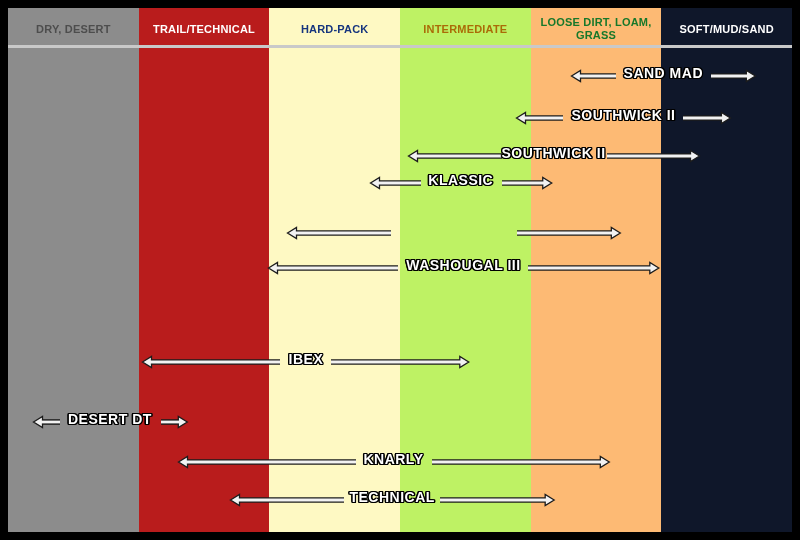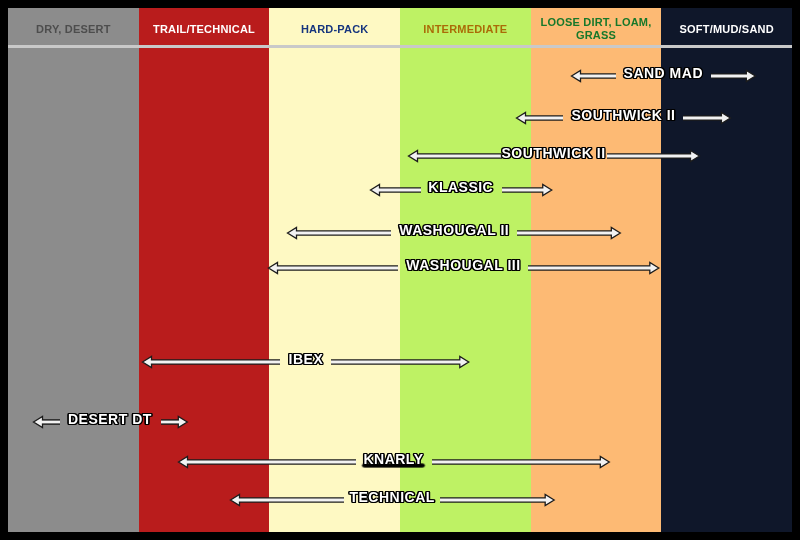--- a/index.html
+++ b/index.html
@@ -71,41 +71,40 @@
           <svg width="294" height="22" class="arrow-svg">
             <line x1="8" y1="11" x2="95" y2="11" stroke="#1c1c1c" stroke-width="5.6"></line>
             <line x1="200" y1="11" x2="286" y2="11" stroke="#1c1c1c" stroke-width="5.6"></line>
             <polygon points="1.5,11 10.5,5.5 10.5,16.5" fill="#f2f2f2" stroke="#1c1c1c" stroke-width="1.3"></polygon>
             <polygon points="292.5,11 283.5,5.5 283.5,16.5" fill="#f2f2f2" stroke="#1c1c1c" stroke-width="1.3"></polygon>
             <line x1="8" y1="11" x2="95" y2="11" stroke="#f2f2f2" stroke-width="2.8"></line>
             <line x1="200" y1="11" x2="286" y2="11" stroke="#f2f2f2" stroke-width="2.8"></line>
           </svg>
           <span class="tire-label">SOUTHWICK II</span>
         </div>
-        <div class="tire-row" style="left: 360.64px; top: 171px; width: 184.24px;">
+        <div class="tire-row" style="left: 360.64px; top: 164px; width: 184.24px;">
           <svg width="185" height="22" class="arrow-svg">
             <line x1="8" y1="11" x2="52" y2="11" stroke="#1c1c1c" stroke-width="5.6"></line>
             <line x1="133" y1="11" x2="176.24000000000007" y2="11" stroke="#1c1c1c" stroke-width="5.6"></line>
             <polygon points="1.5,11 10.5,5.5 10.5,16.5" fill="#f2f2f2" stroke="#1c1c1c" stroke-width="1.3"></polygon>
             <polygon points="182.74000000000007,11 173.74000000000007,5.5 173.74000000000007,16.5" fill="#f2f2f2" stroke="#1c1c1c" stroke-width="1.3"></polygon>
             <line x1="8" y1="11" x2="52" y2="11" stroke="#f2f2f2" stroke-width="2.8"></line>
             <line x1="133" y1="11" x2="176.24000000000007" y2="11" stroke="#f2f2f2" stroke-width="2.8"></line>
           </svg>
           <span class="tire-label">KLASSIC</span>
         </div>
         <div class="tire-row" style="left: 278.32px; top: 214px; width: 335.813px;">
           <svg width="336" height="22" class="arrow-svg">
             <line x1="8" y1="11" x2="105" y2="11" stroke="#1c1c1c" stroke-width="5.6"></line>
             <line x1="231" y1="11" x2="327.81333333333333" y2="11" stroke="#1c1c1c" stroke-width="5.6"></line>
             <polygon points="1.5,11 10.5,5.5 10.5,16.5" fill="#f2f2f2" stroke="#1c1c1c" stroke-width="1.3"></polygon>
             <polygon points="334.31333333333333,11 325.31333333333333,5.5 325.31333333333333,16.5" fill="#f2f2f2" stroke="#1c1c1c" stroke-width="1.3"></polygon>
             <line x1="8" y1="11" x2="105" y2="11" stroke="#f2f2f2" stroke-width="2.8"></line>
             <line x1="231" y1="11" x2="327.81333333333333" y2="11" stroke="#f2f2f2" stroke-width="2.8"></line>
           </svg>
-          <span class="tire-label">WASHOUGAL II</span>
         </div>
         <div class="tire-row" style="left: 258.72px; top: 249px; width: 393.307px;">
           <svg width="394" height="22" class="arrow-svg">
             <line x1="8" y1="11" x2="131" y2="11" stroke="#1c1c1c" stroke-width="5.6"></line>
             <line x1="261" y1="11" x2="385.3066666666667" y2="11" stroke="#1c1c1c" stroke-width="5.6"></line>
             <polygon points="1.5,11 10.5,5.5 10.5,16.5" fill="#f2f2f2" stroke="#1c1c1c" stroke-width="1.3"></polygon>
             <polygon points="391.8066666666667,11 382.8066666666667,5.5 382.8066666666667,16.5" fill="#f2f2f2" stroke="#1c1c1c" stroke-width="1.3"></polygon>
             <line x1="8" y1="11" x2="131" y2="11" stroke="#f2f2f2" stroke-width="2.8"></line>
             <line x1="261" y1="11" x2="385.3066666666667" y2="11" stroke="#f2f2f2" stroke-width="2.8"></line>
           </svg>
@@ -126,21 +125,21 @@
           <svg width="157" height="22" class="arrow-svg">
             <line x1="8" y1="11" x2="28" y2="11" stroke="#1c1c1c" stroke-width="5.6"></line>
             <line x1="129" y1="11" x2="148.79999999999995" y2="11" stroke="#1c1c1c" stroke-width="5.6"></line>
             <polygon points="1.5,11 10.5,5.5 10.5,16.5" fill="#f2f2f2" stroke="#1c1c1c" stroke-width="1.3"></polygon>
             <polygon points="155.29999999999995,11 146.29999999999995,5.5 146.29999999999995,16.5" fill="#f2f2f2" stroke="#1c1c1c" stroke-width="1.3"></polygon>
             <line x1="8" y1="11" x2="28" y2="11" stroke="#f2f2f2" stroke-width="2.8"></line>
             <line x1="129" y1="11" x2="148.79999999999995" y2="11" stroke="#f2f2f2" stroke-width="2.8"></line>
           </svg>
           <span class="tire-label">DESERT DT</span>
         </div>
-        <div class="tire-row" style="left: 168.56px; top: 443px; width: 433.813px; text-decoration: underline;">
+        <div class="tire-row" style="left: 168.56px; top: 443px; width: 433.813px;">
           <svg width="434" height="22" class="arrow-svg">
             <line x1="8" y1="11" x2="179" y2="11" stroke="#1c1c1c" stroke-width="5.6"></line>
             <line x1="255" y1="11" x2="425.81333333333333" y2="11" stroke="#1c1c1c" stroke-width="5.6"></line>
             <polygon points="1.5,11 10.5,5.5 10.5,16.5" fill="#f2f2f2" stroke="#1c1c1c" stroke-width="1.3"></polygon>
             <polygon points="432.31333333333333,11 423.31333333333333,5.5 423.31333333333333,16.5" fill="#f2f2f2" stroke="#1c1c1c" stroke-width="1.3"></polygon>
             <line x1="8" y1="11" x2="179" y2="11" stroke="#f2f2f2" stroke-width="2.8"></line>
             <line x1="255" y1="11" x2="425.81333333333333" y2="11" stroke="#f2f2f2" stroke-width="2.8"></line>
           </svg>
           <span class="tire-label">KNARLY</span>
         </div>

